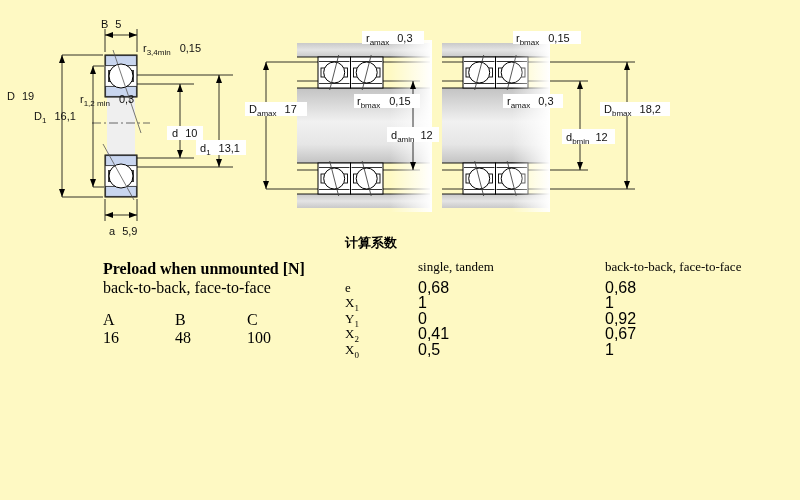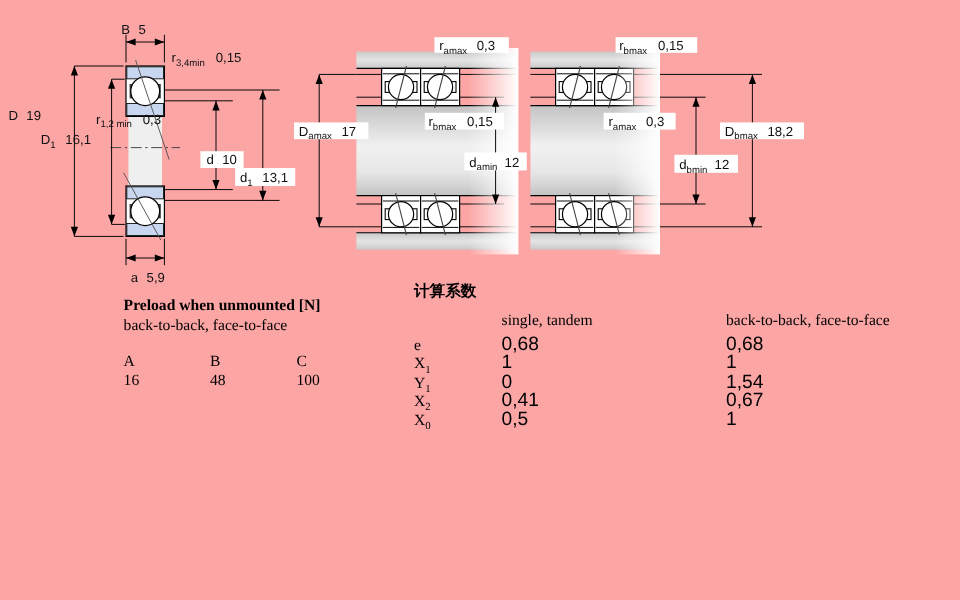--- a/index.html
+++ b/index.html
@@ -1,22 +1,22 @@
 <!DOCTYPE html>
 <html><head>
 <meta charset="utf-8">
 <style>
   html,body{margin:0;padding:0;background:#fff;}
-  .canvas{position:relative;width:800px;height:500px;background:#fca5a5;overflow:hidden;
+  .canvas{position:relative;width:800px;height:500px;background:#fef9c3;overflow:hidden;
           font-family:"Liberation Sans",sans-serif;}
   svg text{font-family:"Liberation Sans",sans-serif;font-size:11px;fill:#111;}
   svg .sub{font-size:8px;}
   
   .tbl{position:absolute;color:#000;}
-  .preload{left:103px;top:246px;width:230px;font-family:"Liberation Serif",serif;font-size:13px;}
+  .preload{left:103px;top:260px;width:230px;font-family:"Liberation Serif",serif;font-size:16px;}
   .pt-title{font-weight:bold;}
   .pt-sub{margin-top:1px;}
   .pt-row{display:flex;margin-top:0;}
   .pt-head{margin-top:14px;}
   .pt-row span{width:72px;}
   .factors{left:345px;top:234px;width:440px;font-size:13px;font-family:"Liberation Serif",serif;}
   .ft-title{font-weight:bold;font-size:13px;}
   .ft-head{display:flex;margin-top:7px;margin-bottom:5px;}
   .ft-row{display:flex;height:15.4px;line-height:15.4px;}
   .c1{width:73px;}
@@ -270,21 +270,21 @@
     <span class="c3">0,68</span>
   </div>
   <div class="ft-row">
     <span class="c1"><span>X</span><sub>1</sub></span>
     <span class="c2">1</span>
     <span class="c3">1</span>
   </div>
   <div class="ft-row">
     <span class="c1"><span>Y</span><sub>1</sub></span>
     <span class="c2">0</span>
-    <span class="c3">1,54</span>
+    <span class="c3">0,92</span>
   </div>
   <div class="ft-row">
     <span class="c1"><span>X</span><sub>2</sub></span>
     <span class="c2">0,41</span>
     <span class="c3">0,67</span>
   </div>
   <div class="ft-row">
     <span class="c1"><span>X</span><sub>0</sub></span>
     <span class="c2">0,5</span>
     <span class="c3">1</span>

